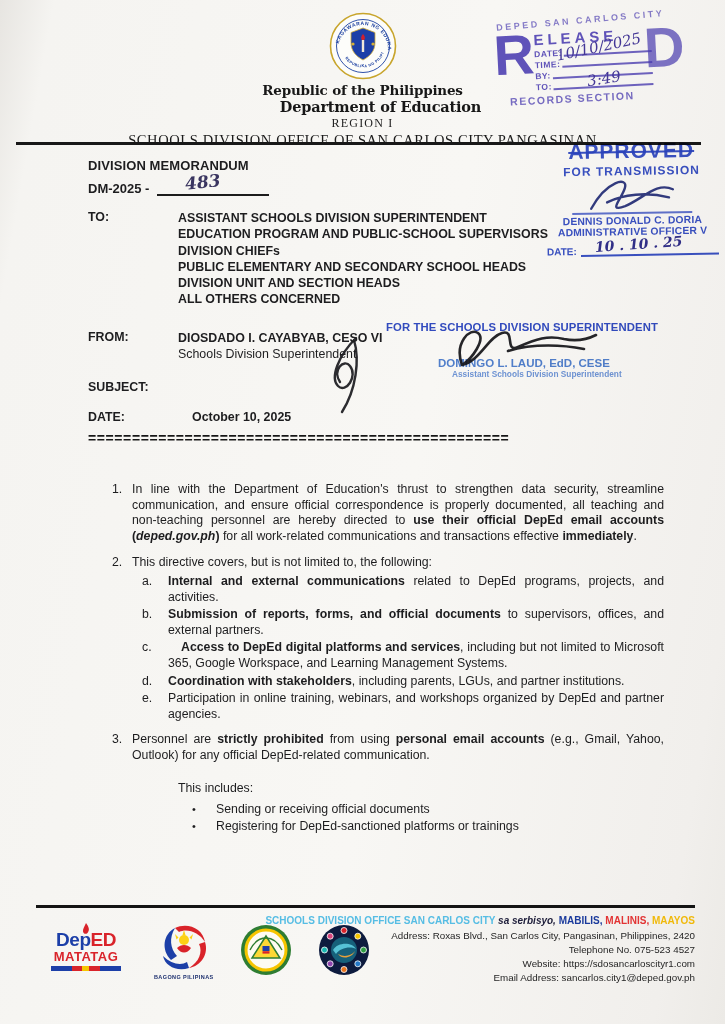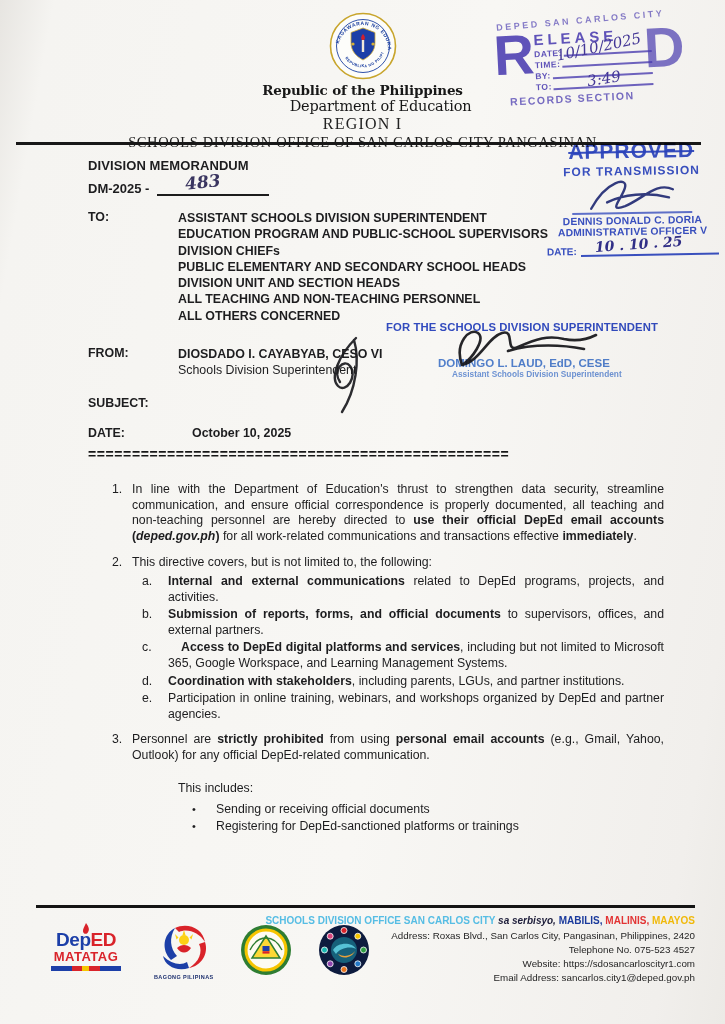--- a/index.html
+++ b/index.html
@@ -6,22 +6,22 @@
   html,body { background:#d8d6d2; }
   .page {
     position:relative; width:725px; height:1024px; margin:0 auto;
     background: linear-gradient(100deg, #e7e5e1 0%, #f5f4f1 6%, #f8f7f4 55%, #f1efec 92%, #eceae6 100%);
     font-family:"Liberation Sans", sans-serif; color:#1d1d1f; overflow:hidden;
   }
   
   .header { position:absolute; top:12px; left:0; width:100%; text-align:center; }
   .seal { display:block; margin:0 auto 2px auto; }
   .h-republic { font-family:"DejaVu Serif", serif; font-weight:700; font-size:13.5px; letter-spacing:-0.2px; color:#171717; }
-  .h-dept     { font-family:"DejaVu Serif", serif; font-weight:400; font-size:14.5px; letter-spacing:-0.2px; color:#171717;padding-left:36px; }
-  .h-region   { font-family:"Liberation Serif", serif; font-size:16px; letter-spacing:1.2px; margin-top:1px; color:#222; }
+  .h-dept     { font-family:"DejaVu Serif", serif; font-weight:700; font-size:14.5px; letter-spacing:-0.2px; color:#171717;padding-left:36px; }
+  .h-region   { font-family:"Liberation Serif", serif; font-size:12px; letter-spacing:1.2px; margin-top:1px; color:#222; }
   .h-office   { font-family:"Liberation Serif", serif; font-size:14.5px; letter-spacing:0.6px; margin-top:1px; color:#1b1b1b; }
   .header-rule { position:absolute; top:142px; left:16px; right:24px; height:3px; background:#181818; }
   
   .memo { position:absolute; top:158px; left:88px; width:575px; font-size:12.4px; }
   .memo-title { font-weight:700; font-size:13px; letter-spacing:0.1px; }
   .dm-row { margin-top:3px; font-weight:700; font-size:13px; display:flex; align-items:flex-end; }
   .dm-underline { display:inline-block; width:112px; margin-left:8px; border-bottom:2px solid #1c1c1c; text-align:center; position:relative; height:20px; }
   .handwritten { font-family:"DejaVu Serif", serif; font-style:italic; color:#2e2a66; }
   .dm-number { position:absolute; left:28px; top:-4px; font-size:17px; transform:rotate(-6deg); color:#3a3560; }
   .field-row { display:flex; margin-top:14px; }
@@ -191,21 +191,20 @@
     </div>
 
     <div class="field-row">
       <div class="field-label">TO:</div>
       <div>
         <div class="to-line">ASSISTANT SCHOOLS DIVISION SUPERINTENDENT</div>
         <div class="to-line">EDUCATION PROGRAM AND PUBLIC-SCHOOL SUPERVISORS</div>
         <div class="to-line">DIVISION CHIEFs</div>
         <div class="to-line">PUBLIC ELEMENTARY AND SECONDARY SCHOOL HEADS</div>
         <div class="to-line">DIVISION UNIT AND SECTION HEADS</div>
-        <div class="to-line">ALL TEACHING AND NON-TEACHING PERSONNEL</div>
         <div class="to-line">ALL OTHERS CONCERNED</div>
       </div>
     </div>
 
     <div class="field-row" style="margin-top:22px;">
       <div class="field-label">FROM:</div>
       <div>
         <div class="from-name">DIOSDADO I. CAYABYAB, CESO VI</div>
         <div class="from-title">Schools Division Superintendent</div>
       </div>

